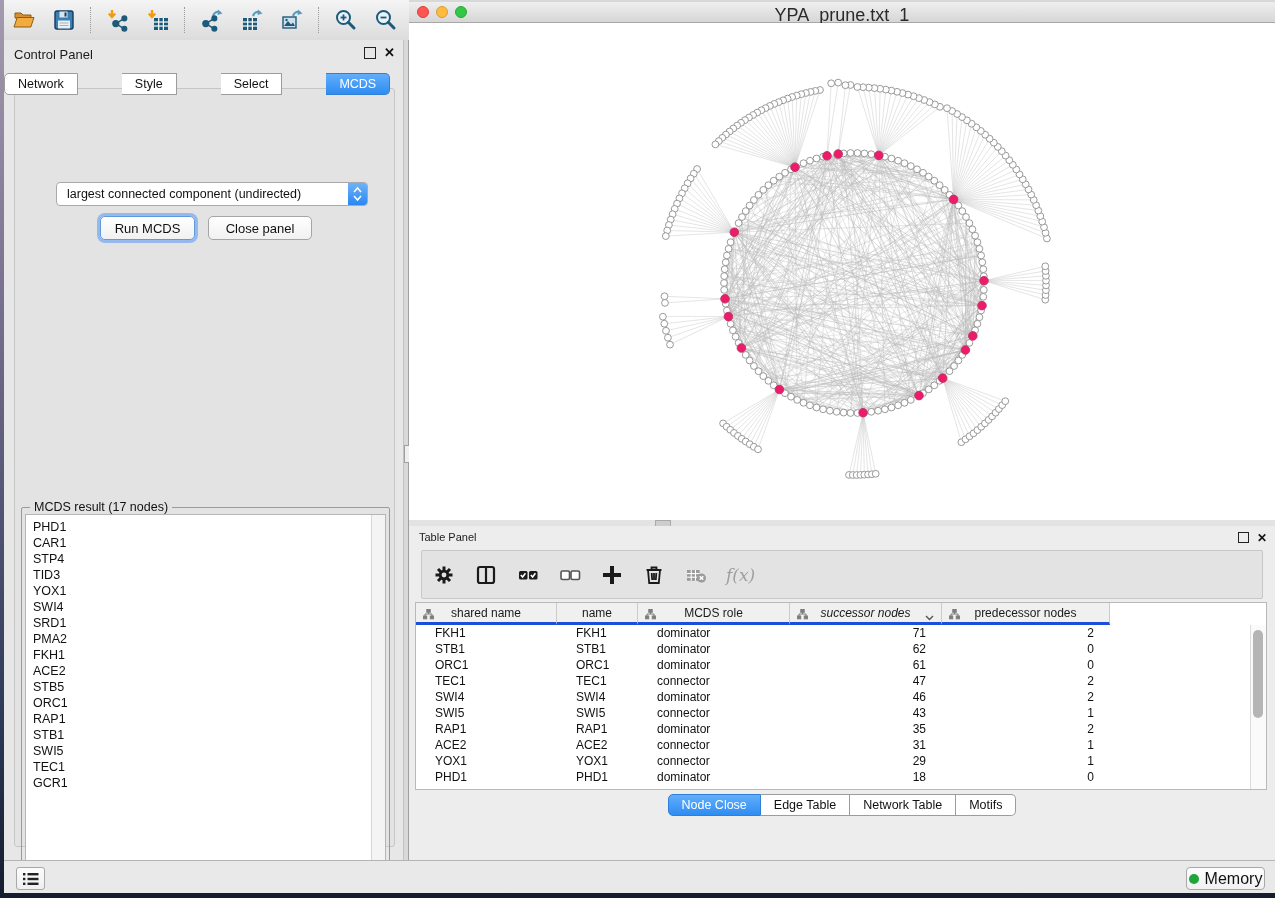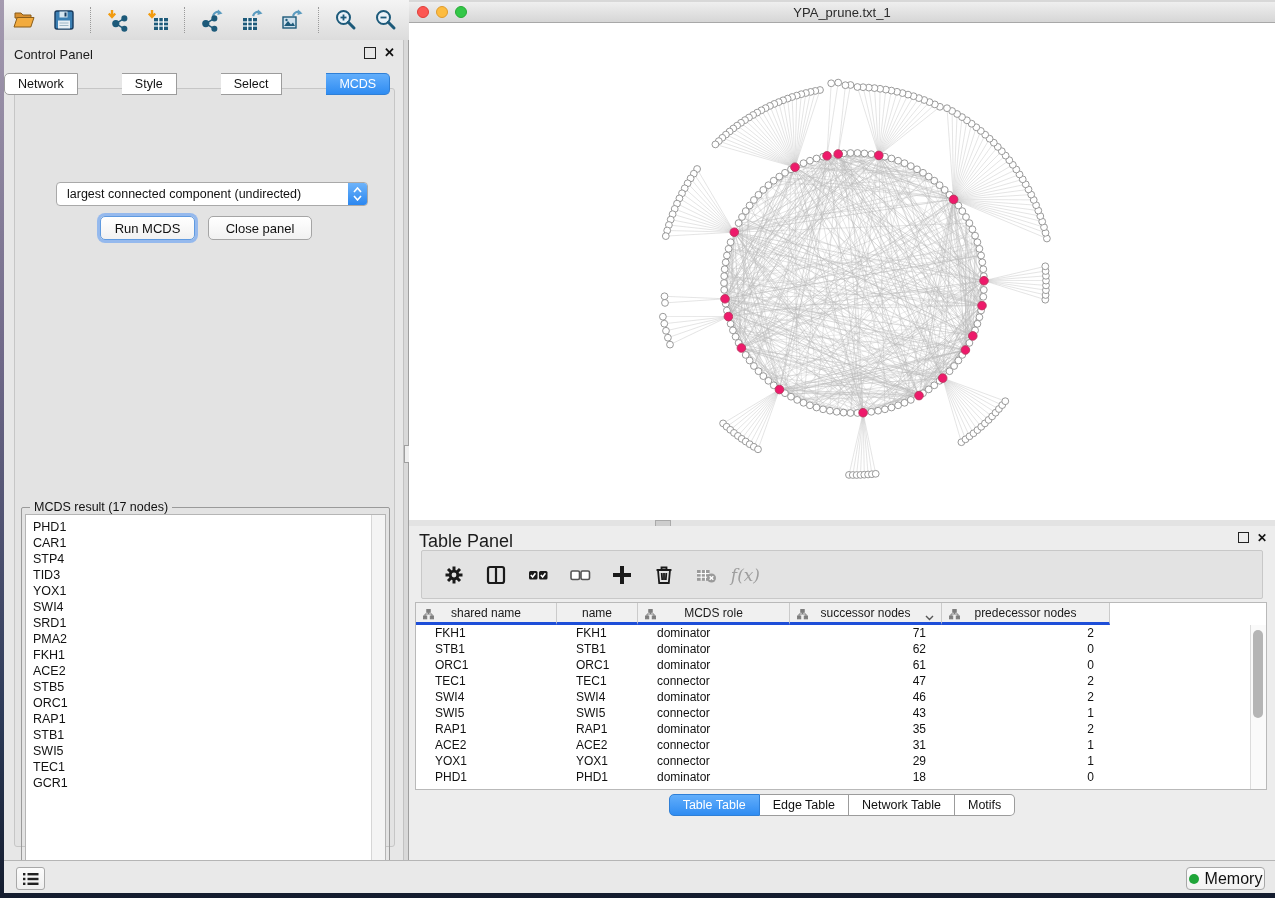--- a/index.html
+++ b/index.html
@@ -50,28 +50,28 @@
     border-left:1px solid #c2c2c2;border-right:1px solid #9f9f9f;box-sizing:border-box;}
   .v-handle{position:absolute;left:0px;top:405px;width:4px;height:16px;background:#efefef;border:1px solid #9f9f9f;}
   .h-splitter{position:absolute;left:405px;top:520px;width:866px;height:6px;background:#e3e3e3;}
   .h-handle{position:absolute;left:246px;top:0px;width:14px;height:5px;background:#cdcdcd;border:1px solid #a9a9a9;}
   
   .net-strip{position:absolute;left:405px;top:0px;width:866px;height:2px;background:#d8d8d8;}
   .net-titlebar{position:absolute;left:405px;top:2px;width:866px;height:21px;
     background:linear-gradient(#efefef,#d6d6d6);border-bottom:1px solid #a8a8a8;box-sizing:border-box;}
   .traffic{position:absolute;left:8px;top:4px;display:flex;gap:7px;}
   .light{width:12px;height:12px;border-radius:50%;box-sizing:border-box;}
-  .net-title{position:absolute;left:0;width:100%;top:3px;text-align:center;font-size:13px;color:#2a2a2a;}
+  .net-title{position:absolute;left:0;width:100%;top:3px;text-align:center;font-size:18px;color:#2a2a2a;}
   .net-canvas{position:absolute;left:405px;top:23px;width:866px;height:497px;background:#fff;}
   
   .table-panel{position:absolute;left:405px;top:526px;width:866px;height:334px;background:#ededed;}
   .tp-head{position:absolute;left:0;top:0;right:0;height:24px;}
   .tp-toolbar{position:absolute;left:12px;top:24px;width:842px;height:49px;background:#e3e3e3;
     border:1px solid #c8c8c8;border-radius:2px;display:flex;align-items:center;padding-left:10px;box-sizing:border-box;}
-  .tpi{width:34px;height:34px;display:flex;align-items:center;justify-content:flex-end;margin-right:8px;}
+  .tpi{width:34px;height:34px;display:flex;align-items:center;justify-content:flex-start;margin-right:8px;}
   .fx-label{font-family:"DejaVu Serif",serif;font-style:italic;font-size:17px;color:#9e9e9e;}
   .grid{position:absolute;left:6px;top:76px;width:852px;height:188px;background:#fff;border:1px solid #b9b9b9;box-sizing:border-box;}
   .grid-header{position:absolute;left:0;top:0;height:22px;display:flex;}
   .gh-cell{height:22px;background:#f0f0f0;border-right:1px solid #cbcbcb;border-bottom:3px solid #1d4ed8;
     display:flex;align-items:center;justify-content:center;gap:5px;font-size:12px;color:#1a1a1a;box-sizing:border-box;position:relative;}
   .gh-sort{position:absolute;right:7px;top:7px;}
   .grid-rows{position:absolute;left:0;top:22px;right:15px;bottom:0;overflow:hidden;}
   .grow{display:flex;height:16px;line-height:16px;font-size:12px;color:#111;}
   .gcell{box-sizing:border-box;white-space:nowrap;overflow:hidden;}
   .grid-scroll{position:absolute;right:0;top:22px;width:15px;bottom:0;background:#fafafa;border-left:1px solid #dcdcdc;}
@@ -1212,21 +1212,21 @@
           </g>
         </svg>
     </div>
 
     <div class="h-splitter">
       <div class="h-handle"></div>
     </div>
 
     <div class="table-panel">
       <div class="tp-head">
-        <span class="panel-title" style="top:5px;font-size:18px;">Table Panel</span>
+        <span class="panel-title" style="top:5px;font-size:11px;">Table Panel</span>
         <span class="win-btns" style="top:6px;">
           <span class="float-btn" style="width:9px;height:9px;"></span>
           <span class="close-btn" style="font-size:12px;">✕</span>
         </span>
       </div>
       <div class="tp-toolbar" id="tp-toolbar">
           <div class="tpi">
             <svg width="24" height="24" viewBox="0 0 24 24">
               <g fill="#1a1a1a">
                 <circle cx="12" cy="12" r="5.2"></circle>
@@ -1330,21 +1330,21 @@
                   <g fill="#7d7d7d" stroke="#7d7d7d">
                     <rect x="3.8" y="0.5" width="3.4" height="2.8"></rect>
                     <rect x="0.3" y="7" width="3.4" height="2.8"></rect>
                     <rect x="7.3" y="7" width="3.4" height="2.8"></rect>
                     <path d="M5.5 3.3 V5 M2 7 V5 H9 V7" fill="none" stroke-width="1"></path>
                   </g>
                 </svg>
               </span>
               <span>MCDS role</span>
             </div>
-            <div class="gh-cell" style="width: 152px;">
+            <div class="gh-cell" style="width: 152px; font-style: italic;">
               <span style="display:flex;position:absolute;left:7px;top:6px;">
                 <svg width="11" height="11" viewBox="0 0 11 11">
                   <g fill="#7d7d7d" stroke="#7d7d7d">
                     <rect x="3.8" y="0.5" width="3.4" height="2.8"></rect>
                     <rect x="0.3" y="7" width="3.4" height="2.8"></rect>
                     <rect x="7.3" y="7" width="3.4" height="2.8"></rect>
                     <path d="M5.5 3.3 V5 M2 7 V5 H9 V7" fill="none" stroke-width="1"></path>
                   </g>
                 </svg>
               </span>
@@ -1438,21 +1438,21 @@
               <div class="gcell" style="width: 152px; text-align: left; padding: 0px 0px 0px 19px;">dominator</div>
               <div class="gcell" style="width: 152px; text-align: right; padding: 0px 16px 0px 0px;">18</div>
               <div class="gcell" style="width: 168px; text-align: right; padding: 0px 16px 0px 0px;">0</div>
             </div>
           </div>
         <div class="grid-scroll">
           <div class="grid-thumb"></div>
         </div>
       </div>
       <div class="tp-tabs" id="tp-tabs">
-          <div class="seg-tab first active">Table Table</div>
+          <div class="seg-tab first active">Node Close</div>
           <div class="seg-tab">Edge Table</div>
           <div class="seg-tab">Network Table</div>
           <div class="seg-tab last">Motifs</div>
         </div>
     </div>
 
     <div class="status-bar">
       <div class="sb-btn">
         <svg width="16" height="12" viewBox="0 0 16 12">
           <g fill="#222">

